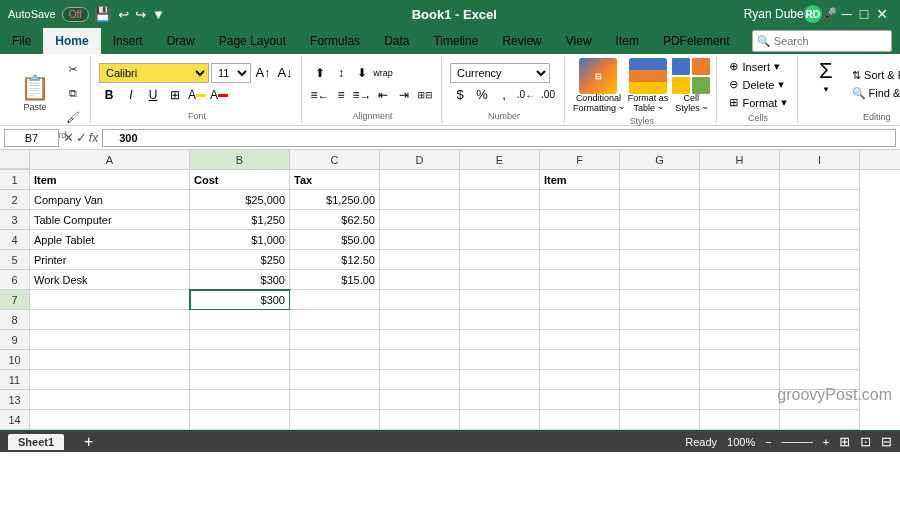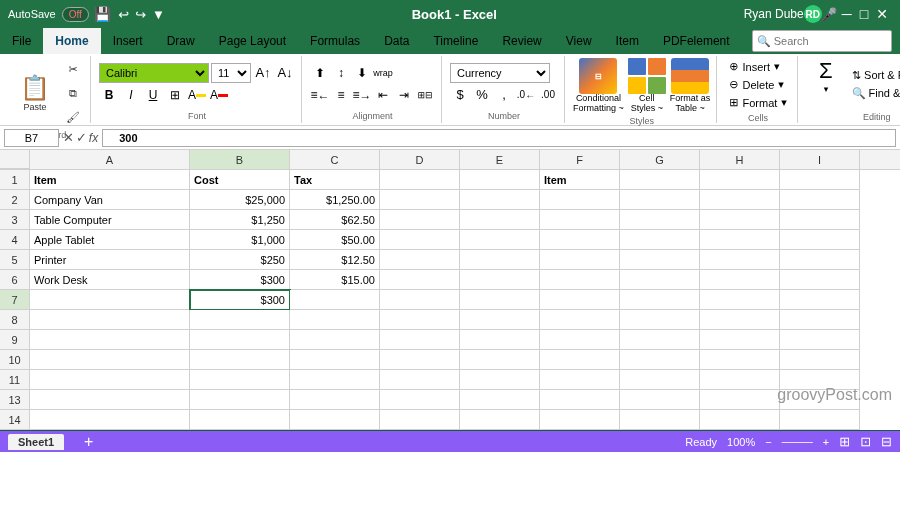--- a/index.html
+++ b/index.html
@@ -96,21 +96,21 @@
     .font-controls {
       display: flex;
       flex-direction: column;
       gap: 2px;
     }
     .font-row { display: flex; align-items: center; gap: 2px; }
     .font-select {
       height: 20px;
       font-size: 11px;
       border: 1px solid #aaa;
-      background: #84cc16;
+      background: #fde047;
       padding: 0 2px;
       width: 110px;
     }
     .font-size-select {
       height: 20px;
       font-size: 11px;
       border: 1px solid #aaa;
       background: #fff;
       padding: 0 2px;
       width: 40px;
@@ -296,21 +296,21 @@
     .col-d { width: 80px; min-width: 80px; }
     .col-e { width: 80px; min-width: 80px; }
     .col-f { width: 80px; min-width: 80px; }
     .col-g { width: 80px; min-width: 80px; }
     .col-h { width: 80px; min-width: 80px; }
     .col-i { width: 80px; min-width: 80px; }
 
     
     #status-bar {
       height: 22px;
-      background: #8b5cf6;
+      background: #404040;
       display: flex;
       align-items: center;
       padding: 0 8px;
       color: #fff;
       font-size: 11px;
       gap: 20px;
       border-top: 1px solid #1a5c38;
     }
     #status-bar-right {
       margin-left: auto;
@@ -493,31 +493,31 @@
 
   <div class="ribbon-group">
     <div class="ribbon-group-content" style="gap:4px;">
       <div style="display:flex;flex-direction:column;align-items:center;cursor:pointer;">
         <div style="width:38px;height:36px;background:linear-gradient(135deg,#4472C4,#ED7D31,#FFC000);border-radius:3px;display:flex;align-items:center;justify-content:center;">
           <span style="color:white;font-size:8px;font-weight:bold;">⊟</span>
         </div>
         <span style="font-size:9px;text-align:center;line-height:1.1;">Conditional<br>Formatting ~</span>
       </div>
       <div style="display:flex;flex-direction:column;align-items:center;cursor:pointer;">
+        <div style="width:38px;height:36px;background:linear-gradient(to bottom,#4472C4 33%,#ED7D31 33%,#ED7D31 66%,#FFC000 66%);border-radius:3px;"></div>
+        <span style="font-size:9px;text-align:center;line-height:1.1;">Format as<br>Table ~</span>
+      </div>
+      <div style="display:flex;flex-direction:column;align-items:center;cursor:pointer;">
         <div style="width:38px;height:36px;display:grid;grid-template-columns:1fr 1fr;grid-template-rows:1fr 1fr;gap:2px;">
           <div style="background:#4472C4;border-radius:1px;"></div>
           <div style="background:#ED7D31;border-radius:1px;"></div>
           <div style="background:#FFC000;border-radius:1px;"></div>
           <div style="background:#70AD47;border-radius:1px;"></div>
         </div>
         <span style="font-size:9px;text-align:center;line-height:1.1;">Cell<br>Styles ~</span>
-      </div>
-      <div style="display:flex;flex-direction:column;align-items:center;cursor:pointer;">
-        <div style="width:38px;height:36px;background:linear-gradient(to bottom,#4472C4 33%,#ED7D31 33%,#ED7D31 66%,#FFC000 66%);border-radius:3px;"></div>
-        <span style="font-size:9px;text-align:center;line-height:1.1;">Format as<br>Table ~</span>
       </div>
     </div>
     <div class="ribbon-group-label">Styles</div>
   </div>
 
   <div class="ribbon-group">
     <div class="ribbon-group-content">
       <div class="cells-col">
         <div class="cells-btn">
           <span>⊕</span>

